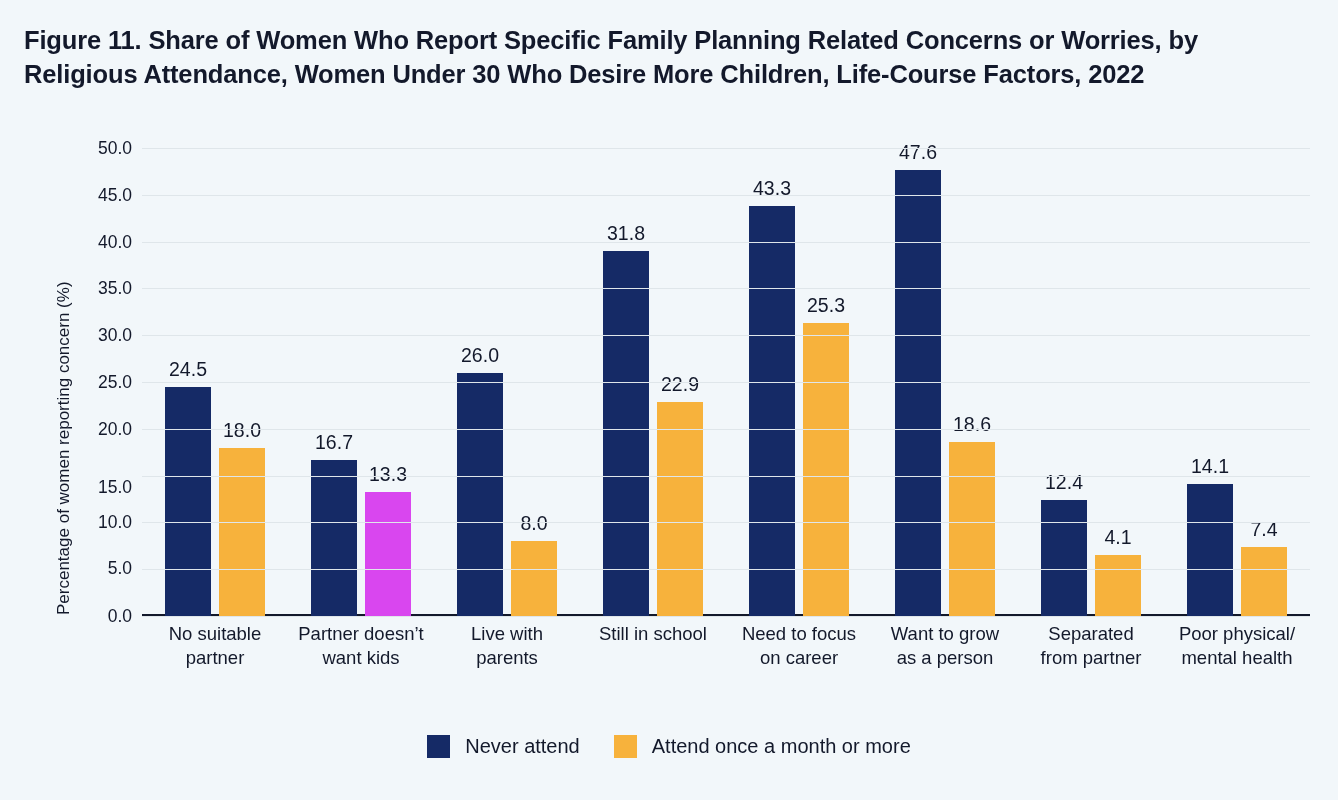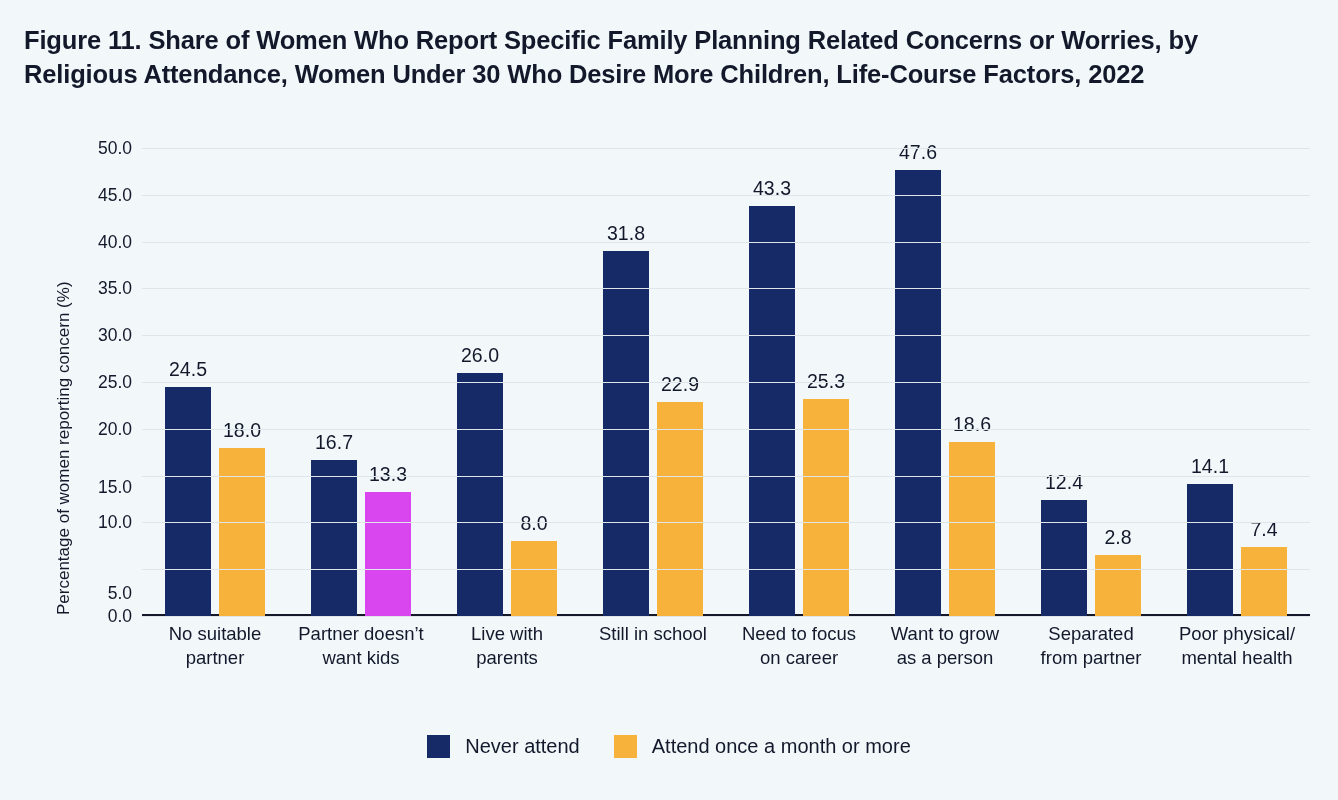--- a/index.html
+++ b/index.html
@@ -196,53 +196,53 @@
             <span class="val">31.8</span>
           </div>
           <div class="bar gold" style="height: 214.344px; background: rgb(247, 178, 60);">
             <span class="val">22.9</span>
           </div>
         </div>
         <div class="group">
           <div class="bar navy" style="height: 410px; background: rgb(21, 42, 102);">
             <span class="val">43.3</span>
           </div>
-          <div class="bar gold" style="height: 217px; background: rgb(247, 178, 60);">
+          <div class="bar gold" style="height: 293px; background: rgb(247, 178, 60);">
             <span class="val">25.3</span>
           </div>
         </div>
         <div class="group">
           <div class="bar navy" style="height: 445.536px; background: rgb(21, 42, 102);">
             <span class="val">47.6</span>
           </div>
           <div class="bar gold" style="height: 174.096px; background: rgb(247, 178, 60);">
             <span class="val">18.6</span>
           </div>
         </div>
         <div class="group">
           <div class="bar navy" style="height: 116.064px; background: rgb(21, 42, 102); text-align: right;">
             <span class="val">12.4</span>
           </div>
           <div class="bar gold" style="height: 60.84px; background: rgb(247, 178, 60);">
-            <span class="val">2.8</span>
+            <span class="val">4.1</span>
           </div>
         </div>
         <div class="group">
           <div class="bar navy" style="height: 131.976px; background: rgb(21, 42, 102);">
             <span class="val">14.1</span>
           </div>
           <div class="bar gold" style="height: 69.264px; background: rgb(247, 178, 60);">
             <span class="val">7.4</span>
           </div>
         </div>
       </div>
   <div class="gridline" style="top: 468px;"></div>
       <div class="ytick" style="top: 468px;">0.0</div>
       <div class="gridline" style="top: 421.2px;"></div>
-      <div class="ytick" style="top: 445px;">5.0</div>
+      <div class="ytick" style="top: 420px;">5.0</div>
       <div class="gridline" style="top: 374.4px;"></div>
       <div class="ytick" style="top: 374.4px;">10.0</div>
       <div class="gridline" style="top: 327.6px;"></div>
       <div class="ytick" style="top: 339px;">15.0</div>
       <div class="gridline" style="top: 280.8px;"></div>
       <div class="ytick" style="top: 280.8px;">20.0</div>
       <div class="gridline" style="top: 234px;"></div>
       <div class="ytick" style="top: 234px;">25.0</div>
       <div class="gridline" style="top: 187.2px;"></div>
       <div class="ytick" style="top: 187.2px;">30.0</div>

